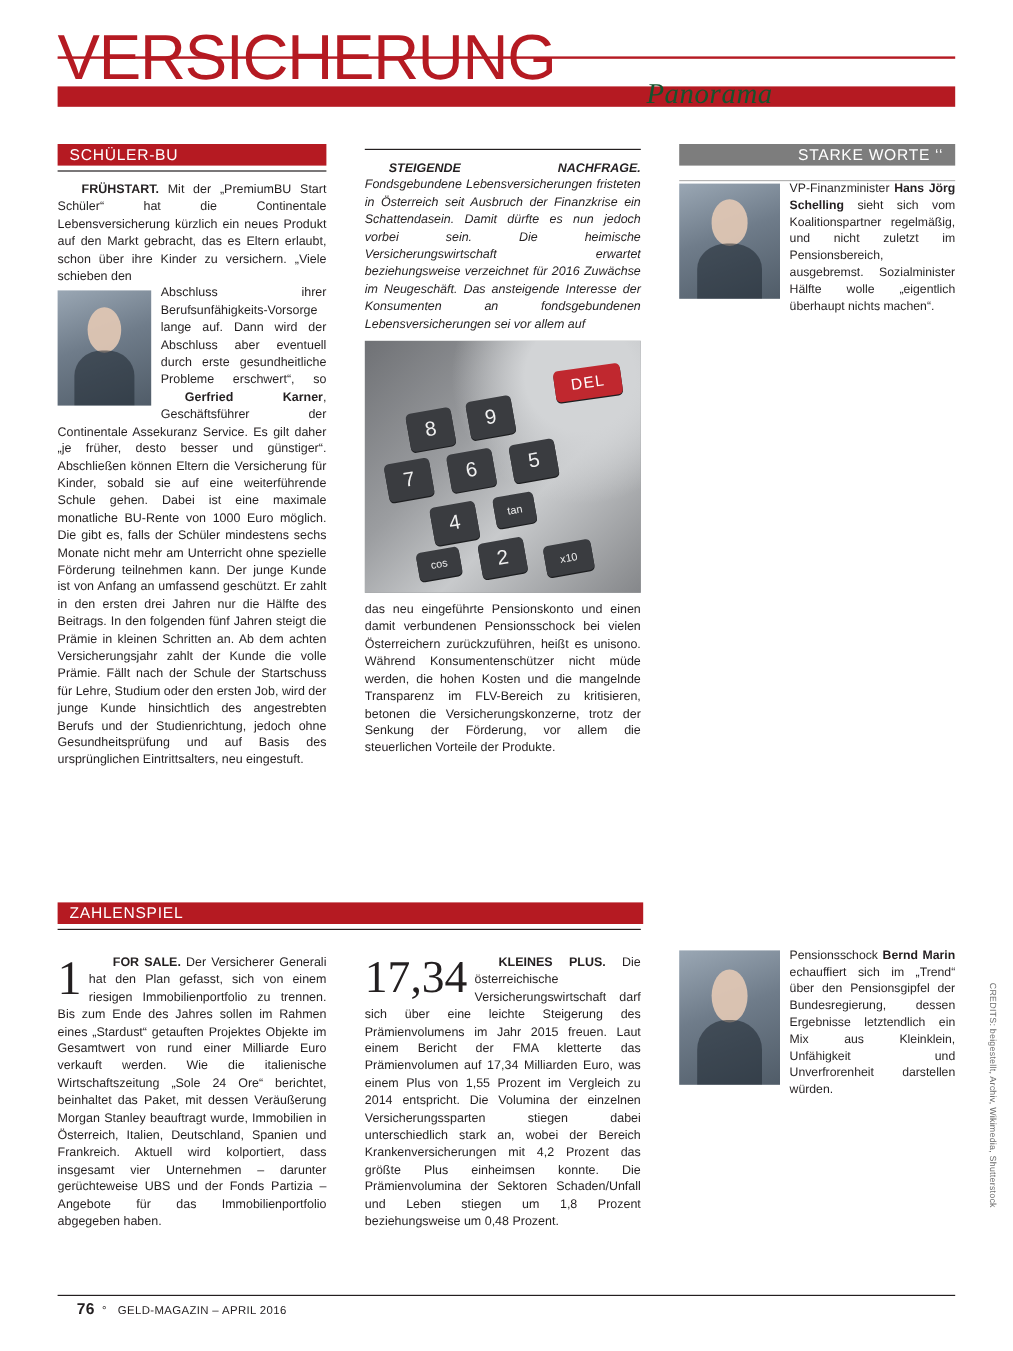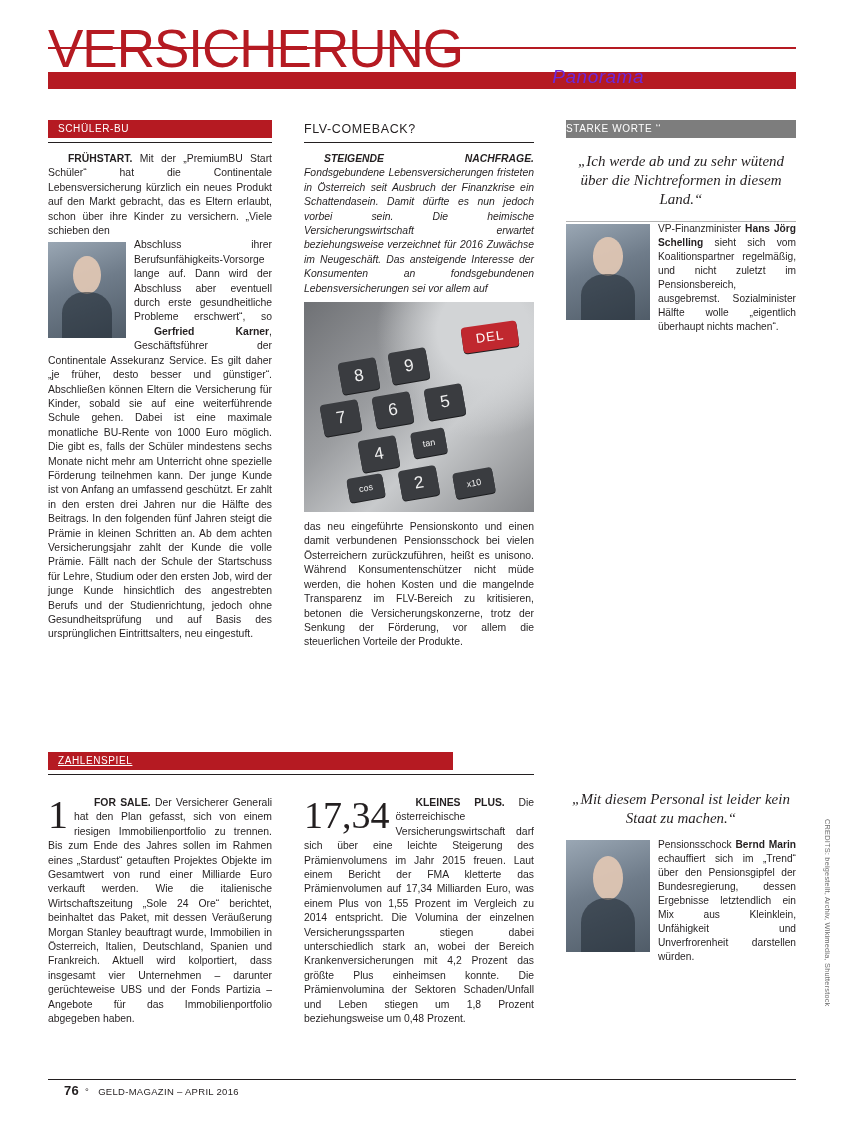--- a/index.html
+++ b/index.html
@@ -16,41 +16,41 @@
     font-family:"Liberation Sans", sans-serif;
     font-size:53px;letter-spacing:-1px;color:#b51a22;
     font-weight:400;line-height:54px;
     white-space:nowrap;
   }
   .masthead-bar{
     position:absolute;left:0;top:50px;width:748px;height:17px;background:#b51a22;
   }
   .masthead-sub{
     position:absolute;right:200px;top:44px;
-    font-family:Liberation Sans, sans-serif;
-    font-style:italic;font-size:19px;color:#6d28d9;z-index:3;
+    font-family:Liberation Serif, serif;
+    font-style:italic;font-size:24px;color:#14532d;z-index:3;
     letter-spacing:.5px;
   }
   .masthead-rule{
     position:absolute;left:48px;top:47px;width:748px;height:2px;background:#b51a22;
   }
 
   
   .col{position:absolute;}
   .c1{left:48px;width:224px;}
   .c2{left:304px;width:230px;}
   .c3{left:566px;width:230px;}
 
   
   .sec-head{
-    height:18px;line-height:18px;color:#fff;font-size:10px;
+    height:18px;line-height:18px;color:#fff;font-size:13px;
     letter-spacing:.6px;padding-left:10px;font-weight:400;
   }
   .sec-head.red{background:#b51a22;}
-  .sec-head.grey{background:#7d7d7d;padding-right:10px;padding-left:0;}
+  .sec-head.grey{background:#7d7d7d;text-align:right;padding-right:10px;padding-left:0;}
   .sec-rule{height:1px;background:#231f20;margin-top:4px;}
   .sec-head-plain{
     font-size:12.5px;letter-spacing:.6px;color:#231f20;height:18px;line-height:18px;
   }
 
   
   .body{
     font-size:10.4px;line-height:14.4px;text-align:justify;
     color:#231f20;
   }
@@ -144,21 +144,20 @@
 
     <div class="body" style="margin-top:9px;">
       <span class="lead">FRÜHSTART.</span><span> Mit der „PremiumBU Start Schüler“ hat die Continentale Lebensversicherung kürzlich ein neues Produkt auf den Markt gebracht, das es Eltern erlaubt, schon über ihre Kinder zu versichern. „Viele schieben den</span>
       <div style="clear:both;height:0"></div>
       <div class="portrait ph" style="width:78px;height:96px;margin-top:4px;"></div>
       <span>Abschluss ihrer Berufsunfähigkeits-Vorsorge lange auf. Dann wird der Abschluss aber eventuell durch erste gesundheitliche Probleme erschwert“, so </span><b>Gerfried Karner</b><span>, Geschäftsführer der Continentale Assekuranz Service. Es gilt daher „je früher, desto besser und günstiger“. Abschließen können Eltern die Versicherung für Kinder, sobald sie auf eine weiterführende Schule gehen. Dabei ist eine maximale monatliche BU-Rente von 1000 Euro möglich. Die gibt es, falls der Schüler mindestens sechs Monate nicht mehr am Unterricht ohne spezielle Förderung teilnehmen kann. Der junge Kunde ist von Anfang an umfassend geschützt. Er zahlt in den ersten drei Jahren nur die Hälfte des Beitrags. In den folgenden fünf Jahren steigt die Prämie in kleinen Schritten an. Ab dem achten Versicherungsjahr zahlt der Kunde die volle Prämie. Fällt nach der Schule der Startschuss für Lehre, Studium oder den ersten Job, wird der junge Kunde hinsichtlich des angestrebten Berufs und der Studienrichtung, jedoch ohne Gesundheitsprüfung und auf Basis des ursprünglichen Eintrittsalters, neu eingestuft.</span>
     </div>
   </div>
 
   <div class="col c2" style="top:120px;">
-    <div class="sec-head-plain">FLV-COMEBACK?</div>
     <div class="sec-rule"></div>
 
     <div class="body" style="margin-top:9px;font-style:italic;">
       <span class="lead">STEIGENDE NACHFRAGE.</span><span> Fondsgebundene Lebensversicherungen fristeten in Österreich seit Ausbruch der Finanzkrise ein Schattendasein. Damit dürfte es nun jedoch vorbei sein. Die heimische Versicherungswirtschaft erwartet beziehungsweise verzeichnet für 2016 Zuwächse im Neugeschäft. Das ansteigende Interesse der Konsumenten an fondsgebundenen Lebensversicherungen sei vor allem auf</span>
     </div>
 
     <div class="calc">
       <div class="body-ph"></div>
       <div class="key red" style="left:158px;top:22px;width:56px;height:26px;line-height:26px;transform:rotate(-8deg);">DEL</div>
       <div class="key" style="left:36px;top:58px;width:38px;height:32px;line-height:32px;transform:rotate(-10deg);">8</div>
@@ -173,45 +172,43 @@
       <div class="key small" style="left:150px;top:168px;width:40px;height:26px;line-height:26px;transform:rotate(-10deg);">x10</div>
     </div>
 
     <div class="body">das neu eingeführte Pensionskonto und einen damit verbundenen Pensionsschock bei vielen Österreichern zurückzuführen, heißt es unisono. Während Konsumentenschützer nicht müde werden, die hohen Kosten und die mangelnde Transparenz im FLV-Bereich zu kritisieren, betonen die Versicherungskonzerne, trotz der Senkung der Förderung, vor allem die steuerlichen Vorteile der Produkte.</div>
   </div>
 
   <div class="col c3" style="top:120px;">
     <div class="sec-head grey">STARKE WORTE ‘‘</div>
 
     <div>
-      <div class="quote">„Ich werde ab und zu sehr wütend über die Nichtreformen in diesem Land.“</div>
     </div>
 
     <div class="hr-thin"></div>
 
     <div>
       <div class="r-body">
         <div class="portrait ph" style="width:84px;height:96px;"></div>
         <span>VP-Finanzminister </span><b>Hans Jörg Schelling</b><span> sieht sich vom Koalitionspartner regelmäßig, und nicht zuletzt im Pensionsbereich, ausgebremst. Sozialminister Hälfte wolle „eigentlich überhaupt nichts machen“.</span>
         <div style="clear:both"></div>
       </div>
     </div>
   </div>
 
   <div class="col c3" style="top:790px;">
-    <div class="quote" style="margin-top:0;">„Mit diesem Personal ist leider kein Staat zu machen.“</div>
     <div class="r-body">
       <div class="portrait ph" style="width:84px;height:112px;"></div>
       <span>Pensionsschock </span><b>Bernd Marin</b><span> echauffiert sich im „Trend“ über den Pensionsgipfel der Bundesregierung, dessen Ergebnisse letztendlich ein Mix aus Kleinklein, Unfähigkeit und Unverfrorenheit darstellen würden.</span>
       <div style="clear:both"></div>
     </div>
   </div>
 
   <div style="position:absolute;left:48px;top:752px;width:486px;">
-    <div class="sec-head red" style="width:405px;box-sizing:border-box;text-decoration:underline;">ZAHLENSPIEL</div>
+    <div class="sec-head red" style="width:488px;box-sizing:border-box;">ZAHLENSPIEL</div>
     <div class="sec-rule"></div>
   </div>
 
   <div class="col c1" style="top:796px;">
     <div class="body">
       <span class="bignum">1</span><span class="lead">FOR SALE.</span><span> Der Versicherer Generali hat den Plan gefasst, sich von einem riesigen Immobilienportfolio zu trennen. Bis zum Ende des Jahres sollen im Rahmen eines „Stardust“ getauften Projektes Objekte im Gesamtwert von rund einer Milliarde Euro verkauft werden. Wie die italienische Wirtschaftszeitung „Sole 24 Ore“ berichtet, beinhaltet das Paket, mit dessen Veräußerung Morgan Stanley beauftragt wurde, Immobilien in Österreich, Italien, Deutschland, Spanien und Frankreich. Aktuell wird kolportiert, dass insgesamt vier Unternehmen – darunter gerüchteweise UBS und der Fonds Partizia – Angebote für das Immobilienportfolio abgegeben haben.</span>
     </div>
   </div>
 
   <div class="col c2" style="top:796px;">

